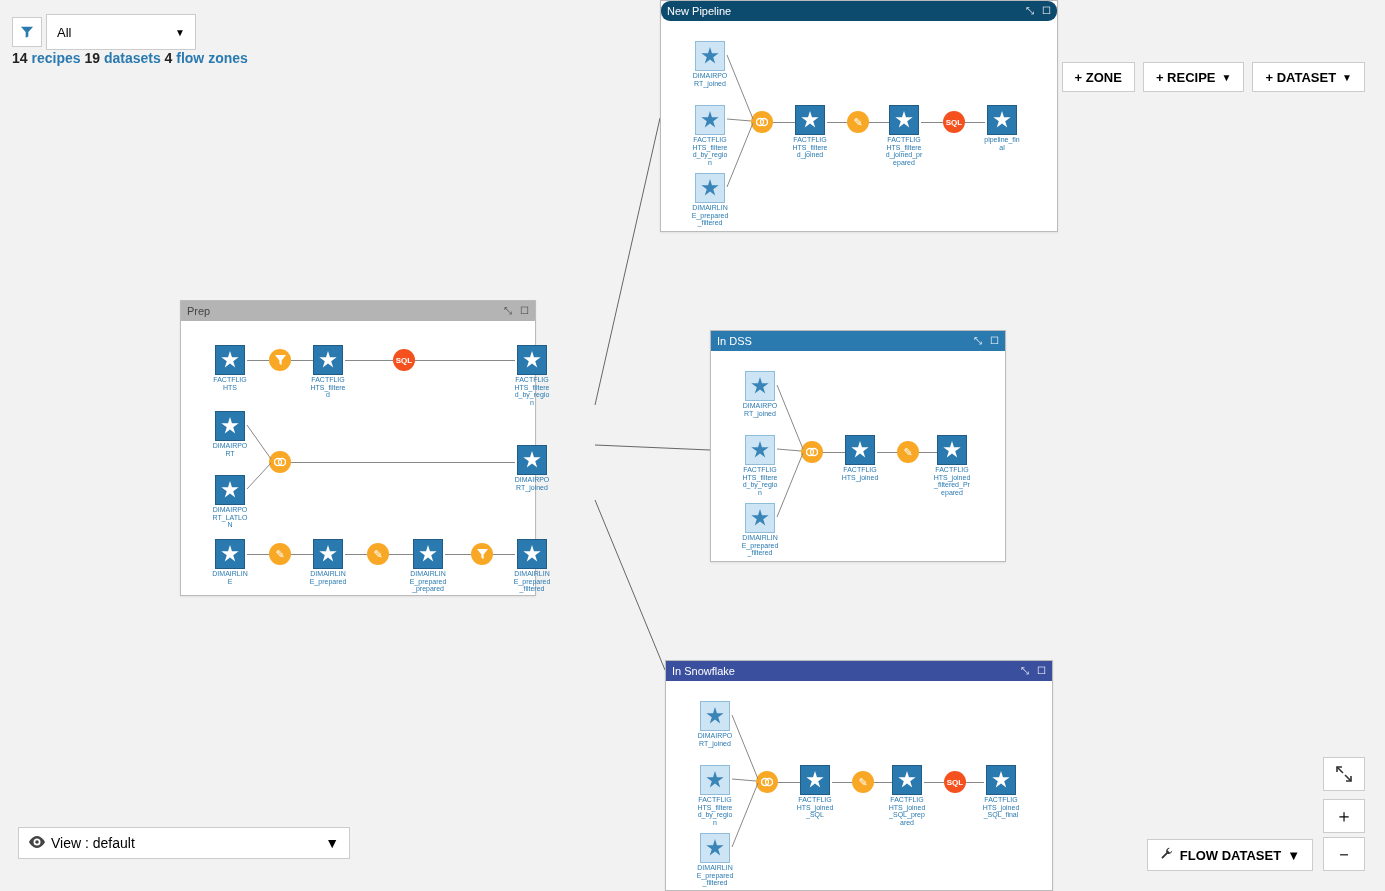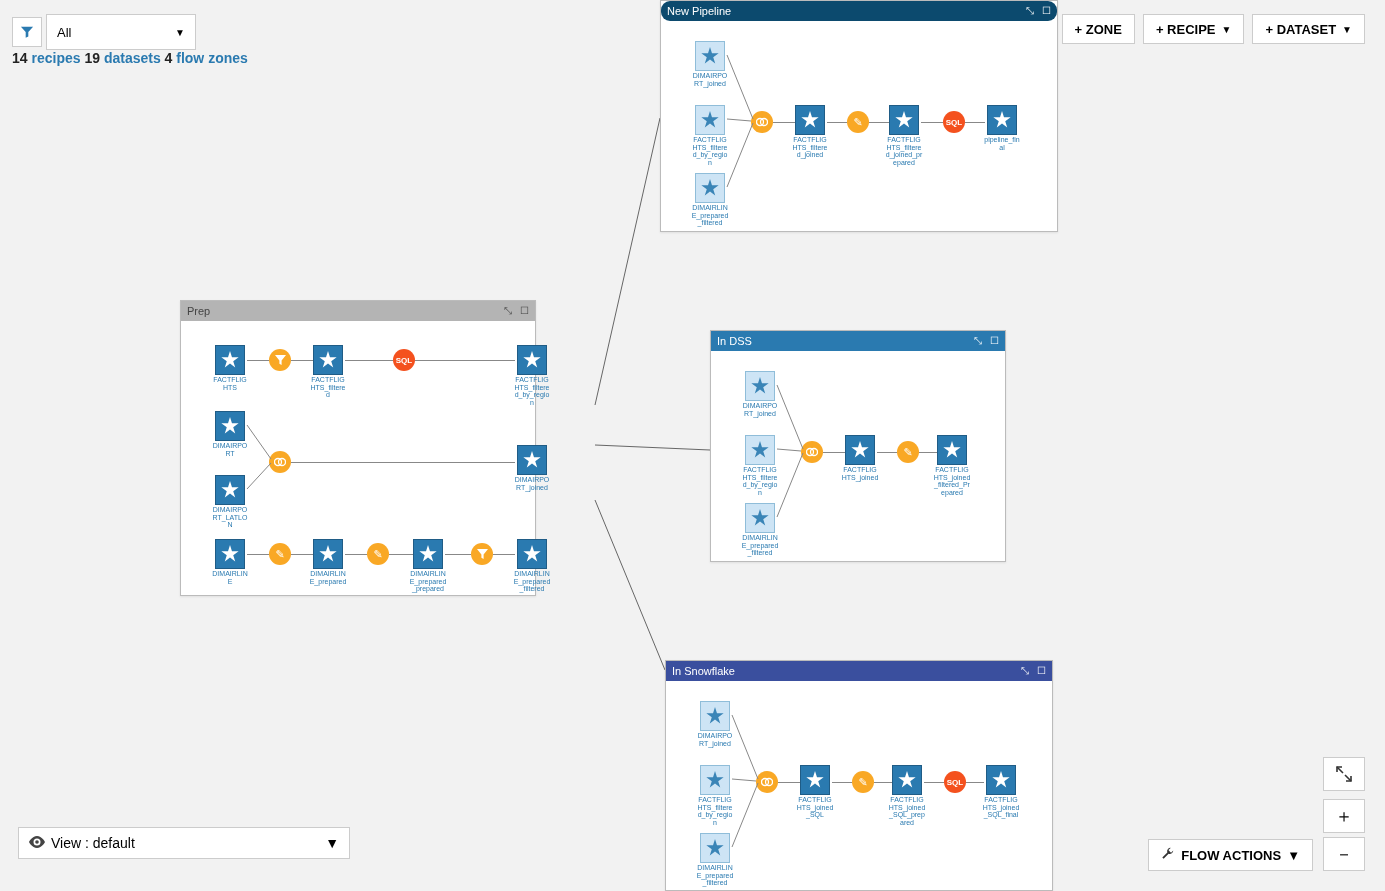--- a/index.html
+++ b/index.html
@@ -14,21 +14,21 @@
   .filter-btn { width:30px; height:30px; border:1px solid #ccc; background:#fff; display:flex; align-items:center; justify-content:center; color:#2a7ab0; font-size:13px; }
   .dd { border:1px solid #ccc; background:#fff; height:36px; min-width:150px; display:flex; align-items:center; justify-content:space-between; padding:0 10px; font-size:13px; }
   .dd .caret { font-size:10px; }
 
   .summary { position:absolute; top:50px; left:12px; font-size:14px; color:#333; }
   .summary b { font-weight:700; color:#222; }
   .summary a { color:#2a7ab0; text-decoration:none;font-weight:bold; }
 
   
   .right-actions { position:absolute; top:14px; right:20px; display:flex; gap:8px; }
-  .btn { border:1px solid #ccc; background:#fff; height:30px; padding:0 12px; display:flex; align-items:center; font-size:13px; font-weight:600; gap:6px; cursor:pointer; }
+  .btn { border:1px solid #ccc; background:#fff; height:30px; padding:0 12px; display:flex; align-items:center; font-size:13px; font-weight:600; gap:6px; cursor:pointer;margin-top:48px; }
   .btn .caret { font-size:10px; }
 
   
   .view-dd { position:absolute; bottom:32px; left:18px; border:1px solid #ccc; background:#fff; height:32px; width:332px; display:flex; align-items:center; justify-content:space-between; padding:0 10px; font-size:14px;}
   .view-dd .lbl { display:flex; align-items:center; gap:6px;}
   .flow-actions { position:absolute; bottom:20px; right:72px; border:1px solid #ccc; background:#fff; height:32px; padding:0 12px; display:flex; align-items:center; gap:6px; font-size:13px; font-weight:600; cursor:pointer;}
   .zoom-stack { position:absolute; right:20px; bottom:20px; display:flex; flex-direction:column; gap:4px;}
   .zoom-btn { width:42px; height:34px; border:1px solid #ccc; background:#fff; display:flex; align-items:center; justify-content:center; font-size:18px; cursor:pointer;}
   .expand-btn { width:42px; height:34px; border:1px solid #ccc; background:#fff; display:flex; align-items:center; justify-content:center; cursor:pointer; margin-bottom:4px;}
 
@@ -424,21 +424,21 @@
         </svg></span>
     <span>View : default</span>
   </span>
   <span class="caret">▼</span>
 </div>
 
 <div class="flow-actions">
   <span><svg width="14" height="14" viewBox="0 0 16 16">
         <path d="M14 4a4 4 0 01-5.3 3.8L3 13.5 1.5 12 7.2 6.3A4 4 0 0111 1l-2.5 2.5L10 5l1.5 1.5L14 4z" fill="#333"></path>
       </svg></span>
-  <span>FLOW ACTIONS</span>
+  <span>FLOW DATASET</span>
   <span class="caret">▼</span>
 </div>
 
 <div class="zoom-stack">
   <div class="expand-btn">
     <svg width="16" height="16" viewBox="0 0 16 16">
         <path d="M1 6V1h5M15 10v5h-5" fill="none" stroke="#333" stroke-width="1.6"></path>
         <line x1="1" y1="1" x2="7" y2="7" stroke="#333" stroke-width="1.6"></line>
         <line x1="15" y1="15" x2="9" y2="9" stroke="#333" stroke-width="1.6"></line>
       </svg>

